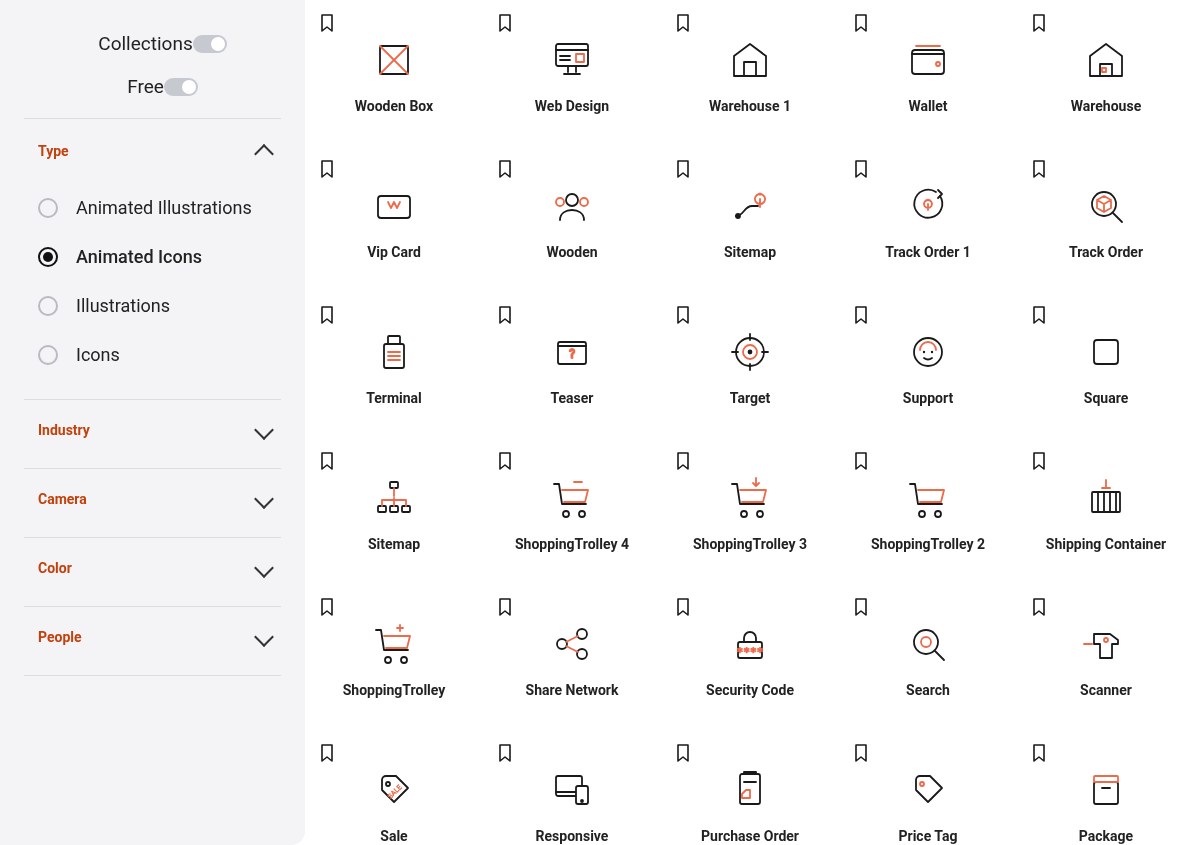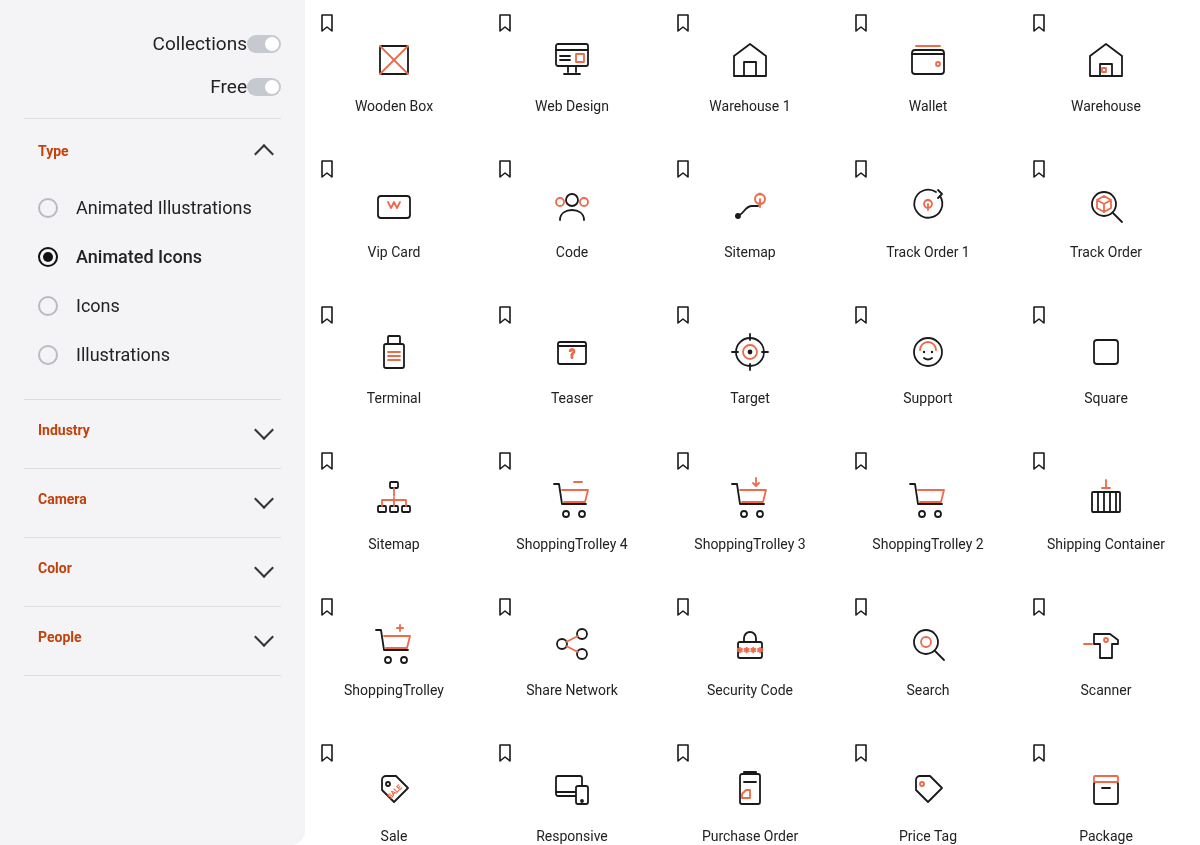--- a/index.html
+++ b/index.html
@@ -14,21 +14,21 @@
   }
   .sidebar {
     width: 305px;
     background: #f4f4f7;
     border-radius: 0 0 14px 0;
     padding: 24px 24px 0 24px;
   }
   .toggle-row {
     display: flex;
     align-items: center;
-    justify-content: flex-end;
+    justify-content: center;
     padding: 8px 0 12px 0;
     margin-left: 20px;
   }
   .toggle-row .label {
     font-size: 19px;
     color: #222;
     font-weight: 400;
   }
   .toggle {
     width: 34px;
@@ -138,20 +138,21 @@
     display: flex;
     align-items: center;
     justify-content: center;
   }
   .caption {
     margin-top: 8px;
     font-size: 14px;
     color: #222;
     text-align: left;
     white-space: nowrap;
+    font-weight: bold;
   }
   svg { overflow: visible; }
 </style>
 </head>
 <body>
 
 <aside class="sidebar">
   <div class="toggle-row">
     <span class="label">Collections</span>
     <span class="toggle"></span>
@@ -170,25 +171,25 @@
     <div class="radio-row">
       <span class="radio"></span>
       <span class="radio-label">Animated Illustrations</span>
     </div>
     <div class="radio-row selected">
       <span class="radio selected"></span>
       <span class="radio-label">Animated Icons</span>
     </div>
     <div class="radio-row">
       <span class="radio"></span>
-      <span class="radio-label">Icons</span>
+      <span class="radio-label">Illustrations</span>
     </div>
     <div class="radio-row">
       <span class="radio"></span>
-      <span class="radio-label">Illustrations</span>
+      <span class="radio-label">Icons</span>
     </div>
   </div>
   <hr class="divider">
 
   <div class="filter-section-header">
     <span class="title">Industry</span>
     <span class="chev"></span>
   </div>
   <hr class="divider">
 
@@ -312,21 +313,21 @@
           </svg>
         </span>
     <span class="icon-box">
           <svg viewBox="0 0 48 48" width="48" height="48" fill="none" stroke="#1a1a1a" stroke-width="1.8" stroke-linecap="round" stroke-linejoin="round">
             <circle cx="24" cy="18" r="6"></circle>
             <path d="M12 38 c0-7 6-10 12-10 s12 3 12 10"></path>
             <circle cx="12" cy="20" r="4" stroke="#ed6a4a"></circle>
             <circle cx="36" cy="20" r="4" stroke="#ed6a4a"></circle>
           </svg>
         </span>
-    <span class="caption">Code</span>
+    <span class="caption">Wooden</span>
       </div>
       <div class="cell">
     <span class="bookmark">
           <svg viewBox="0 0 16 18" width="16" height="18">
             <path d="M3 1 h10 v16 l-5-4 l-5 4 z" fill="none" stroke="#1a1a1a" stroke-width="1.6" stroke-linejoin="round"></path>
           </svg>
         </span>
     <span class="icon-box">
           <svg viewBox="0 0 48 48" width="48" height="48" fill="none" stroke="#1a1a1a" stroke-width="1.8" stroke-linecap="round" stroke-linejoin="round">
             <path d="M10 34 c8 0 8-10 16-10 h6"></path>

